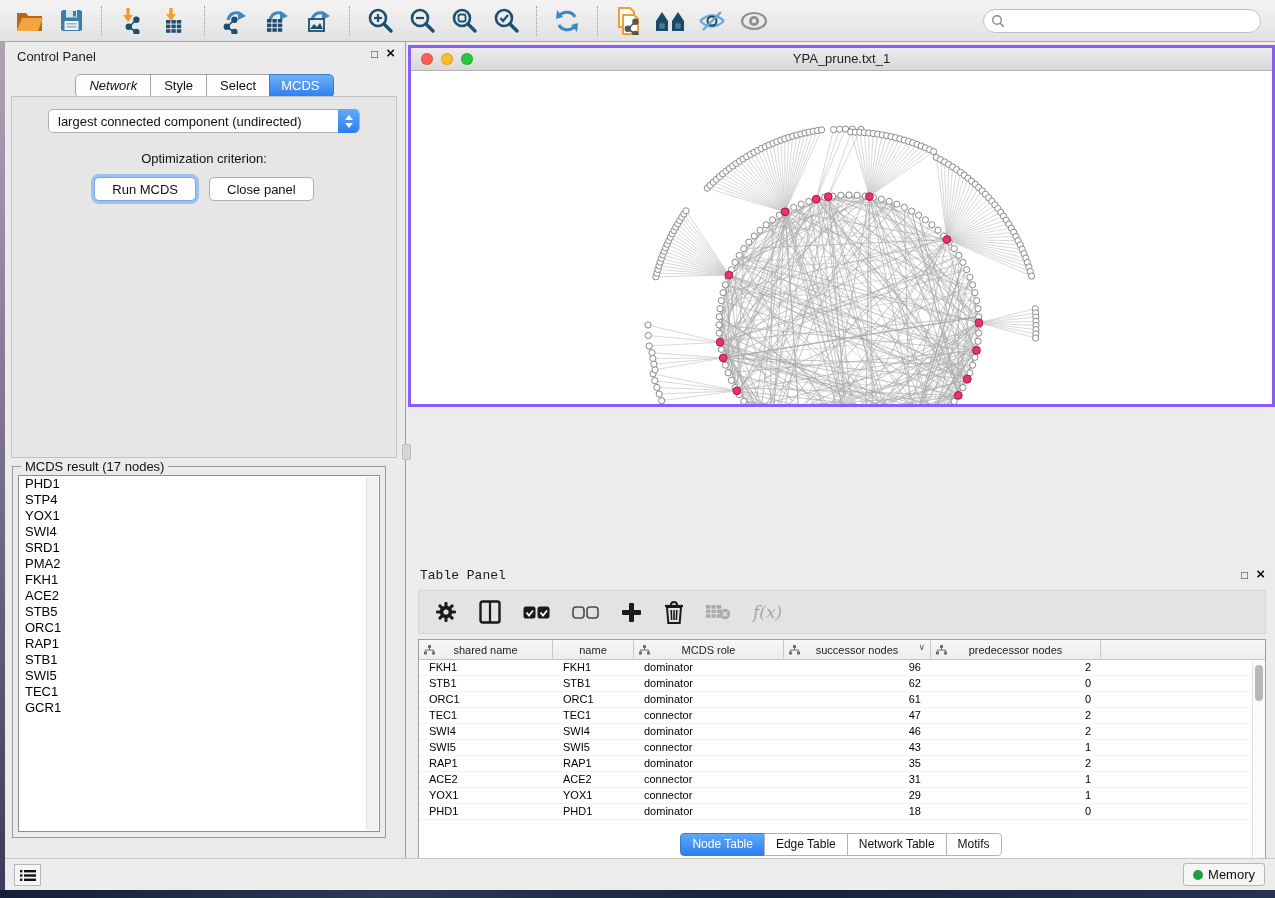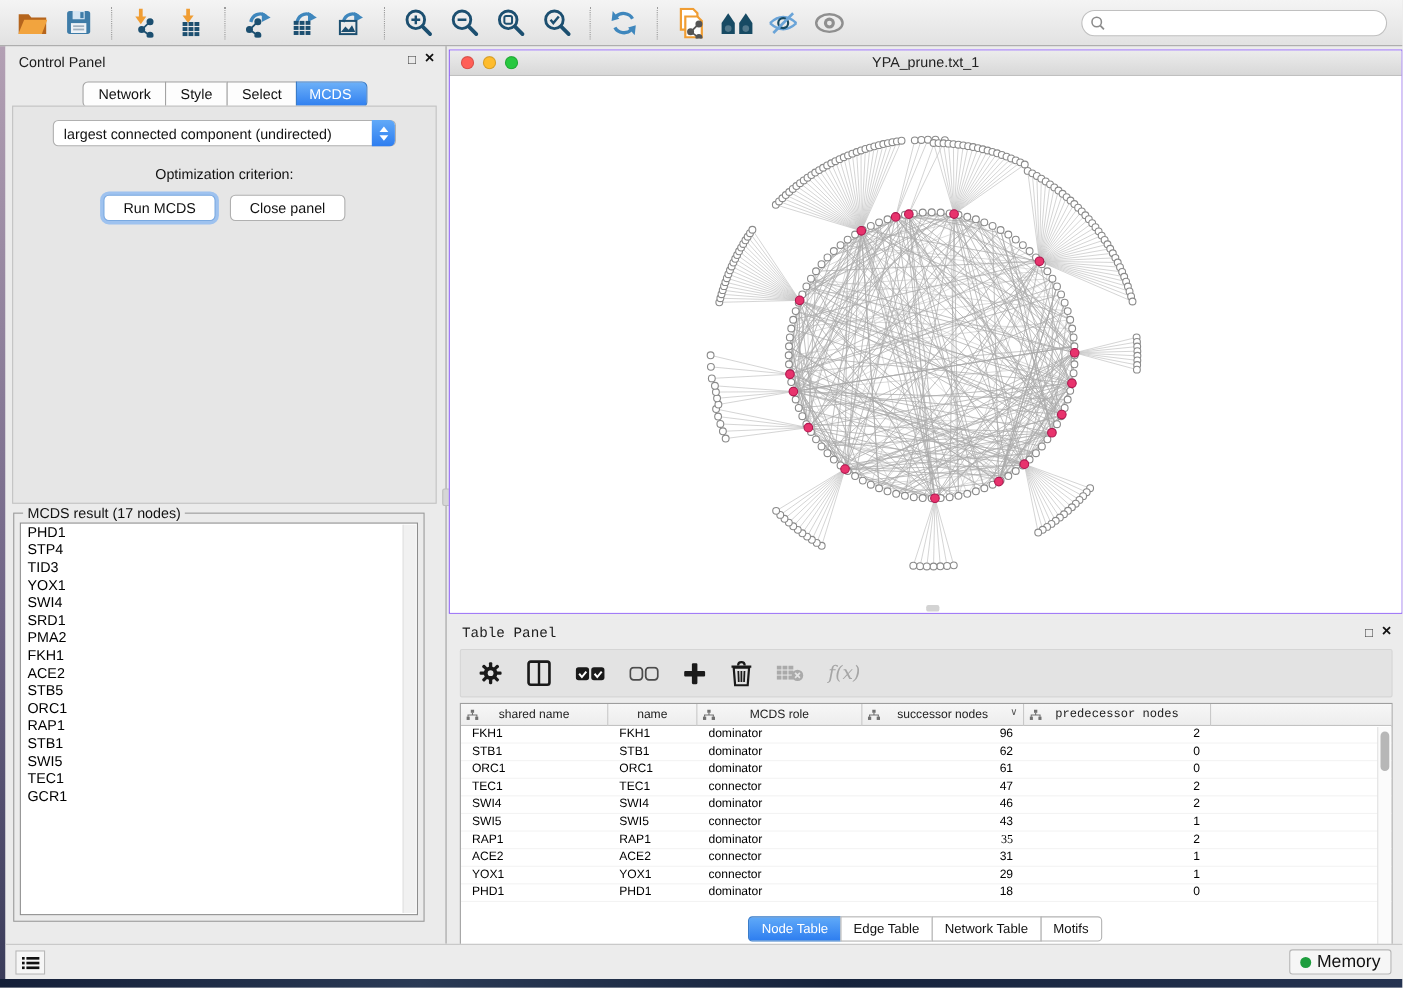--- a/index.html
+++ b/index.html
@@ -24,21 +24,21 @@
 
   
   #control-panel { position:absolute; left:5px; top:42px; width:401px; height:816px; background:#ebebeb; border-right:1px solid #9f9f9f; }
   .panel-title { font-size:13px; color:#1c1c1c; }
   #cp-header { position:absolute; left:12px; top:7px; }
   .panel-ctrls { position:absolute; top:5px; right:10px; display:flex; gap:8px; }
   .float-glyph { font-size:12px; color:#333; }
   .close-glyph { font-size:15px; font-weight:bold; color:#111; line-height:12px; }
   #control-panel-tabs { position:absolute; left:0; right:0; top:32px; display:flex; justify-content:center; }
   .cp-tab { font-size:13px; padding:3px 13px 4px; background:#fdfdfd; border:1px solid #a3a3a3; margin-left:-1px; color:#111; }
-  .cp-tab:first-child { border-radius:5px 0 0 5px; }
+  .cp-tab:first-child { border-radius:5px 0 0 5px;font-style:italic; }
   .cp-tab:last-child { border-radius:0 5px 5px 0;padding-left:11px; }
   .cp-tab.active { background:linear-gradient(#6cb0f8,#2e7ef0); color:#fff; border-color:#3a7cc8; }
   #cp-content { position:absolute; left:6px; right:8px; top:54px; height:362px; background:#e6e6e6; border:1px solid #c2c2c2; }
   #opt-label { text-align:center; font-size:13px; margin-top:18px; color:#111; }
   #criterion-select { width:312px; height:24px; margin:12px auto 0; background:#fff; border:1px solid #b0b0b0;
     border-radius:5px; display:flex; align-items:center; position:relative; }
   #criterion-value { font-size:13px; padding-left:9px; color:#111; white-space:nowrap; }
   #select-stepper { position:absolute; right:0; top:-1px; width:21px; height:24px; border-radius:0 5px 5px 0;
     background:linear-gradient(#62aaf8,#2d7df0); display:flex; flex-direction:column; align-items:center; justify-content:center; gap:3px; }
   .tri-up { width:0; height:0; border-left:4px solid transparent; border-right:4px solid transparent; border-bottom:5px solid #fff; }
@@ -49,21 +49,21 @@
   .cp-btn.focused { box-shadow:0 0 0 3px rgba(110,170,245,.6); border-color:#7aa9e0; }
 
   #mcds-group { position:absolute; left:7px; width:374px; top:424px; height:372px; border:1px solid #9a9a9a; }
   #mcds-legend { position:absolute; top:-8px; left:8px; background:#ebebeb; padding:0 4px; font-size:13px; color:#111; }
   #mcds-result-list { position:absolute; left:5px; right:5px; top:8px; bottom:5px; background:#fff; border:1px solid #8d8d8d; overflow:hidden; position:absolute; }
   .node-item { font-size:13px; line-height:16px; padding-left:6px; color:#000; }
   #mcds-result-list .scroll-track { position:absolute; right:1px; top:1px; bottom:1px; width:12px; background:#f1f1f1; border-left:1px solid #e2e2e2; }
   #cp-splitter-handle { position:absolute; right:-6px; top:402px; width:9px; height:16px; background:#d6d6d6; border:1px solid #bdbdbd; border-radius:2px; }
 
   
-  #network-window { position:absolute; left:408px; top:45px; width:867px; height:513px; border:1px solid #8b5cf6; background:#fff; }
+  #network-window { position:absolute; left:408px; top:45px; width:867px; height:362px; border:3px solid #8b5cf6; background:#fff; }
   #network-titlebar { position:absolute; left:0; right:0; top:0; height:23px;
     background:linear-gradient(#ececec,#d8d8d8); border-bottom:1px solid #b2b2b2; }
   #traffic-lights { position:absolute; left:10px; top:5px; display:flex; gap:8px; }
   .light { width:12px; height:12px; border-radius:50%; }
   #network-title { text-align:center; font-size:13px; line-height:22px; color:#222; }
   #network-canvas { position:absolute; left:0; right:0; top:23px; bottom:0; background:#fff; overflow:hidden; }
   #canvas-scroll-nub { position:absolute; left:50%; bottom:1px; width:12px; height:6px; background:#d3d3d3; border-radius:2px; }
 
   
   #table-panel { position:absolute; left:408px; top:563px; width:867px; height:295px; background:#ececec; }
@@ -89,21 +89,21 @@
   .tp-tab:first-child { border-radius:4px 0 0 4px; }
   .tp-tab:last-child { border-radius:0 4px 4px 0; }
   .tp-tab.active { background:linear-gradient(#5fa9f8,#2e7ef0); color:#fff; border-color:#3a7cc8; }
 
   
   #status-bar { position:absolute; left:5px; top:858px; width:1270px; height:32px; background:#ececec; border-top:1px solid #c6c6c6; }
   #list-button { position:absolute; left:9px; top:5px; width:27px; height:22px; background:#f6f6f6; border:1px solid #b7b7b7; display:flex; align-items:center; justify-content:center; }
   #memory-button { position:absolute; right:10px; top:4px; height:23px; background:#f6f6f6; border:1px solid #b7b7b7;
     border-radius:3px; display:flex; align-items:center; gap:5px; padding:0 9px; }
   #memory-dot { width:10px; height:10px; border-radius:50%; background:#1e9e3e; }
-  #memory-label { font-size:16px; color:#111;text-align:center; }
+  #memory-label { font-size:13px; color:#111;text-align:center; }
 </style>
 </head>
 <body>
 
 <div id="main-toolbar">
   <div style="display:flex;align-items:center;">
       <div class="tb-btn">
         <svg width="27" height="23" viewBox="0 0 27 23">
           <path d="M1 4 h9 l2.5 3 H26 v15 H1 z" fill="#b5651d"></path>
           <path d="M1 21 l5 -12 h21 l-5 13 H1 z" fill="#f2a43e"></path>
@@ -307,21 +307,20 @@
       <div class="cp-btn focused">Run MCDS</div>
       <div class="cp-btn">Close panel</div>
     </div>
   </div>
   <div id="mcds-group">
     <div id="mcds-legend">MCDS result (17 nodes)</div>
     <div id="mcds-result-list">
       <div class="scroll-track"></div>
     <div class="node-item">PHD1</div>
         <div class="node-item">STP4</div>
-        <div class="node-item">TID3</div>
         <div class="node-item">YOX1</div>
         <div class="node-item">SWI4</div>
         <div class="node-item">SRD1</div>
         <div class="node-item">PMA2</div>
         <div class="node-item">FKH1</div>
         <div class="node-item">ACE2</div>
         <div class="node-item">STB5</div>
         <div class="node-item">ORC1</div>
         <div class="node-item">RAP1</div>
         <div class="node-item">STB1</div>
@@ -1246,21 +1245,21 @@
         <div class="th" style="width: 147px;">
           <svg class="type-ic" width="11" height="10" viewBox="0 0 11 10">
             <rect x="4" y="0" width="3" height="3" fill="#707070"></rect>
             <rect x="0" y="6.5" width="3" height="3" fill="#707070"></rect>
             <rect x="8" y="6.5" width="3" height="3" fill="#707070"></rect>
             <path d="M5.5 3 v2 M1.5 6.5 v-1.5 h8 v1.5" fill="none" stroke="#707070"></path>
           </svg>
           <span class="th-label">successor nodes</span>
           <span class="sort">∨</span>
         </div>
-        <div class="th" style="width: 170px; font-family: Liberation Mono, monospace;">
+        <div class="th" style="width: 170px;">
           <svg class="type-ic" width="11" height="10" viewBox="0 0 11 10">
             <rect x="4" y="0" width="3" height="3" fill="#707070"></rect>
             <rect x="0" y="6.5" width="3" height="3" fill="#707070"></rect>
             <rect x="8" y="6.5" width="3" height="3" fill="#707070"></rect>
             <path d="M5.5 3 v2 M1.5 6.5 v-1.5 h8 v1.5" fill="none" stroke="#707070"></path>
           </svg>
           <span class="th-label">predecessor nodes</span>
         </div>
       </div>
     <div>
@@ -1303,21 +1302,21 @@
           <div class="td l" style="width: 134px;">SWI5</div>
           <div class="td l" style="width: 81px;">SWI5</div>
           <div class="td l" style="width: 150px;">connector</div>
           <div class="td r" style="width: 147px;">43</div>
           <div class="td r" style="width: 170px;">1</div>
         </div>
         <div class="tr">
           <div class="td l" style="width: 134px;">RAP1</div>
           <div class="td l" style="width: 81px;">RAP1</div>
           <div class="td l" style="width: 150px;">dominator</div>
-          <div class="td r" style="width: 147px; font-family: Liberation Serif, serif;">35</div>
+          <div class="td r" style="width: 147px;">35</div>
           <div class="td r" style="width: 170px;">2</div>
         </div>
         <div class="tr">
           <div class="td l" style="width: 134px;">ACE2</div>
           <div class="td l" style="width: 81px;">ACE2</div>
           <div class="td l" style="width: 150px;">connector</div>
           <div class="td r" style="width: 147px;">31</div>
           <div class="td r" style="width: 170px;">1</div>
         </div>
         <div class="tr">

